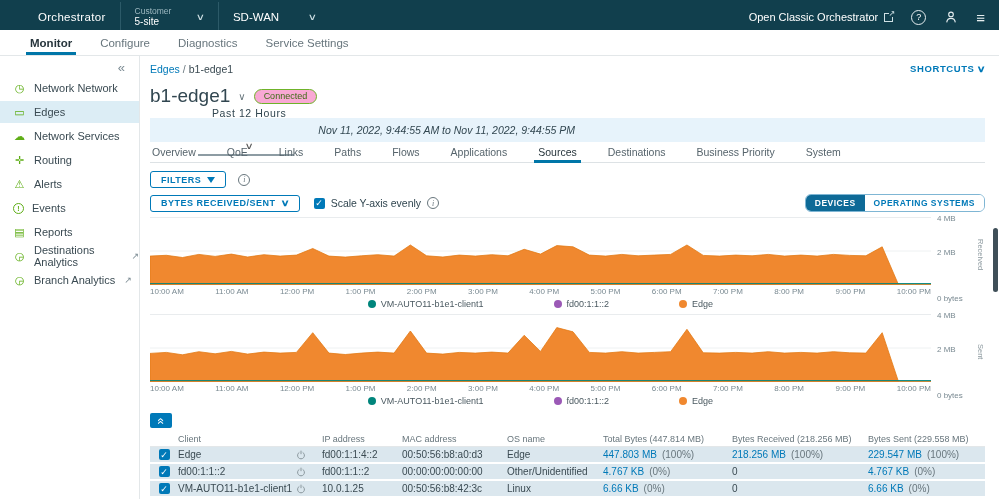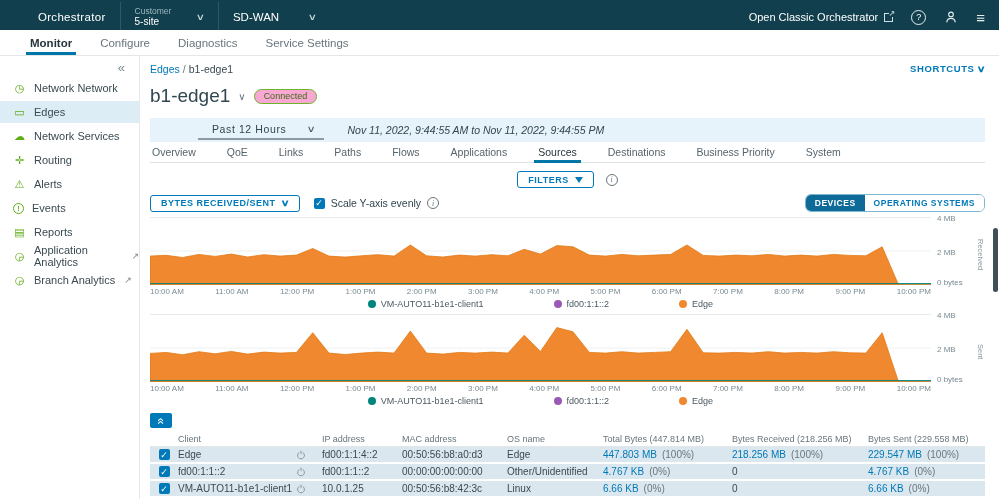--- a/index.html
+++ b/index.html
@@ -49,32 +49,32 @@
   .crumb .sep { color:#68767d; padding:0 3px; }
   .shortcuts { color:#0079b8; font-size:9.5px; font-weight:bold; letter-spacing:.6px; cursor:pointer; }
   .shortcuts .chev { color:#0079b8; }
   .title-row { display:flex; align-items:center; gap:8px; margin-top:7px; height:26px; }
   .page-title { font-size:19px; font-weight:normal; color:#314650; }
   .title-chev { color:#68767d; font-size:10px; cursor:pointer; }
   .badge { border:1px solid #6fb32a; background:#f9a8d4; color:#3d6b14; font-size:9px;
     border-radius:9px; padding:1.5px 9px; }
 
   .timebar { margin-top:9px; height:24px; background:#e7f3fb; display:flex; align-items:center; font-size:10.5px; color:#314650; }
-  .range-select { margin-left:48px; display:flex; align-items:center; gap:22px; border-bottom:2px solid #8d9ca3; padding:2px 8px 3px 14px; letter-spacing:.6px; cursor:pointer; }
+  .range-select { margin-left:48px; display:flex; align-items:center; gap:22px; border-bottom:2px solid #8d9ca3; padding:2px 8px 3px 14px; letter-spacing:.6px; cursor:pointer;flex-direction:column; }
   .range-select .chev { color:#555; }
   .timespan { margin-left:24px;font-style:italic; }
 
   .tabstrip { margin-top:0; height:21px; border-bottom:1px solid #dde2e5; display:flex; gap:7px; }
   .page-tab { padding:0 12px; font-size:10.5px; color:#56646c; cursor:pointer; position:relative; display:flex; align-items:center; }
   .page-tab:first-child { padding-left:2px; }
   .page-tab.active { color:#26343b; }
   .page-tab.active::after { content:""; position:absolute; left:8px; right:8px; bottom:-1px; height:3px; background:#0076a8; }
   .page-tab:first-child.active::after { left:0; }
 
-  .filters-row { margin-top:8px; display:flex; align-items:center; gap:12px;justify-content:center; }
+  .filters-row { margin-top:8px; display:flex; align-items:center; gap:12px; }
   .pill-btn { border:1px solid #0079b8; color:#0079b8; background:#fff; border-radius:3px;
     font-size:9px; font-weight:bold; letter-spacing:.5px; height:17px; padding:0 10px;
     display:flex; align-items:center; gap:6px; cursor:pointer; }
   .funnel { width:0; height:0; border-left:4px solid transparent; border-right:4px solid transparent; border-top:6px solid #0079b8; }
   .info-ic { width:12px; height:12px; border:1px solid #68767d; border-radius:50%; color:#68767d;
     font-size:8px; display:inline-flex; align-items:center; justify-content:center; font-style:italic; font-family:"Liberation Serif",serif; cursor:pointer; flex:none; }
 
   .metric-row { margin-top:6px; display:flex; align-items:center; }
   .scale-wrap { display:flex; align-items:center; gap:6px; margin-left:14px; font-size:10.5px; color:#314650; }
   .cb { width:11px; height:11px; background:#0079b8; border-radius:2px; color:#fff; font-size:9px;
@@ -83,21 +83,21 @@
   .vt-btn { font-size:8.5px; font-weight:bold; letter-spacing:.5px; padding:3px 9px; color:#0079b8; background:#fff; cursor:pointer; }
   .vt-btn.active { background:#0e6a97; color:#fff; }
 
   
   .chart-block { margin-top:5px; }
   .chart-area { display:flex; }
   .plot { flex:1; position:relative; height:68px; }
   .plot svg { display:block; width:100%; height:68px; }
   .yaxis { width:42px; position:relative; font-size:8px; color:#7a8a92; flex:none; }
   .yaxis .yt { position:absolute; left:6px; }
-  .yaxis .yt0 { top:-3px; } .yaxis .yt1 { top:31px; } .yaxis .yt2 { top:61px; }
+  .yaxis .yt0 { top:-3px; } .yaxis .yt1 { top:31px; } .yaxis .yt2 { top:77px; }
   .ylab { width:12px; flex:none; font-size:7.5px; color:#8a979d; writing-mode:vertical-rl; text-align:center; padding-top:8px; }
   .xlabels { display:flex; justify-content:space-between; font-size:8px; color:#7a8a92; margin-top:2px; padding-right:54px; }
   .legend { display:flex; justify-content:center; gap:70px; font-size:9px; color:#4a5960; margin-top:3px; padding-right:54px; }
   .leg-item { display:flex; align-items:center; gap:5px; }
   .dot { width:8px; height:8px; border-radius:50%; flex:none; }
 
   
   .tbl-collapse { margin-top:7px; width:22px; height:15px; background:#0079b8; border-radius:2px;
     color:#fff; display:flex; align-items:center; justify-content:center; cursor:pointer; }
   .tbl-collapse span { display:inline-block; transform:rotate(90deg); font-size:12px; line-height:10px; }
@@ -184,21 +184,21 @@
         <div class="side-item">
           <span class="side-ic circle-glyph">!</span>
           <span>Events</span>
         </div>
         <div class="side-item">
           <span class="side-ic">▤</span>
           <span>Reports</span>
         </div>
         <div class="side-item">
           <span class="side-ic">◶</span>
-          <span>Application Analytics</span>
+          <span>Destinations Analytics</span>
           <span class="side-ext">↗</span>
         </div>
         <div class="side-item">
           <span class="side-ic">◶</span>
           <span>Branch Analytics</span>
           <span class="side-ext">↗</span>
         </div>
       </div>
   </aside>
 

